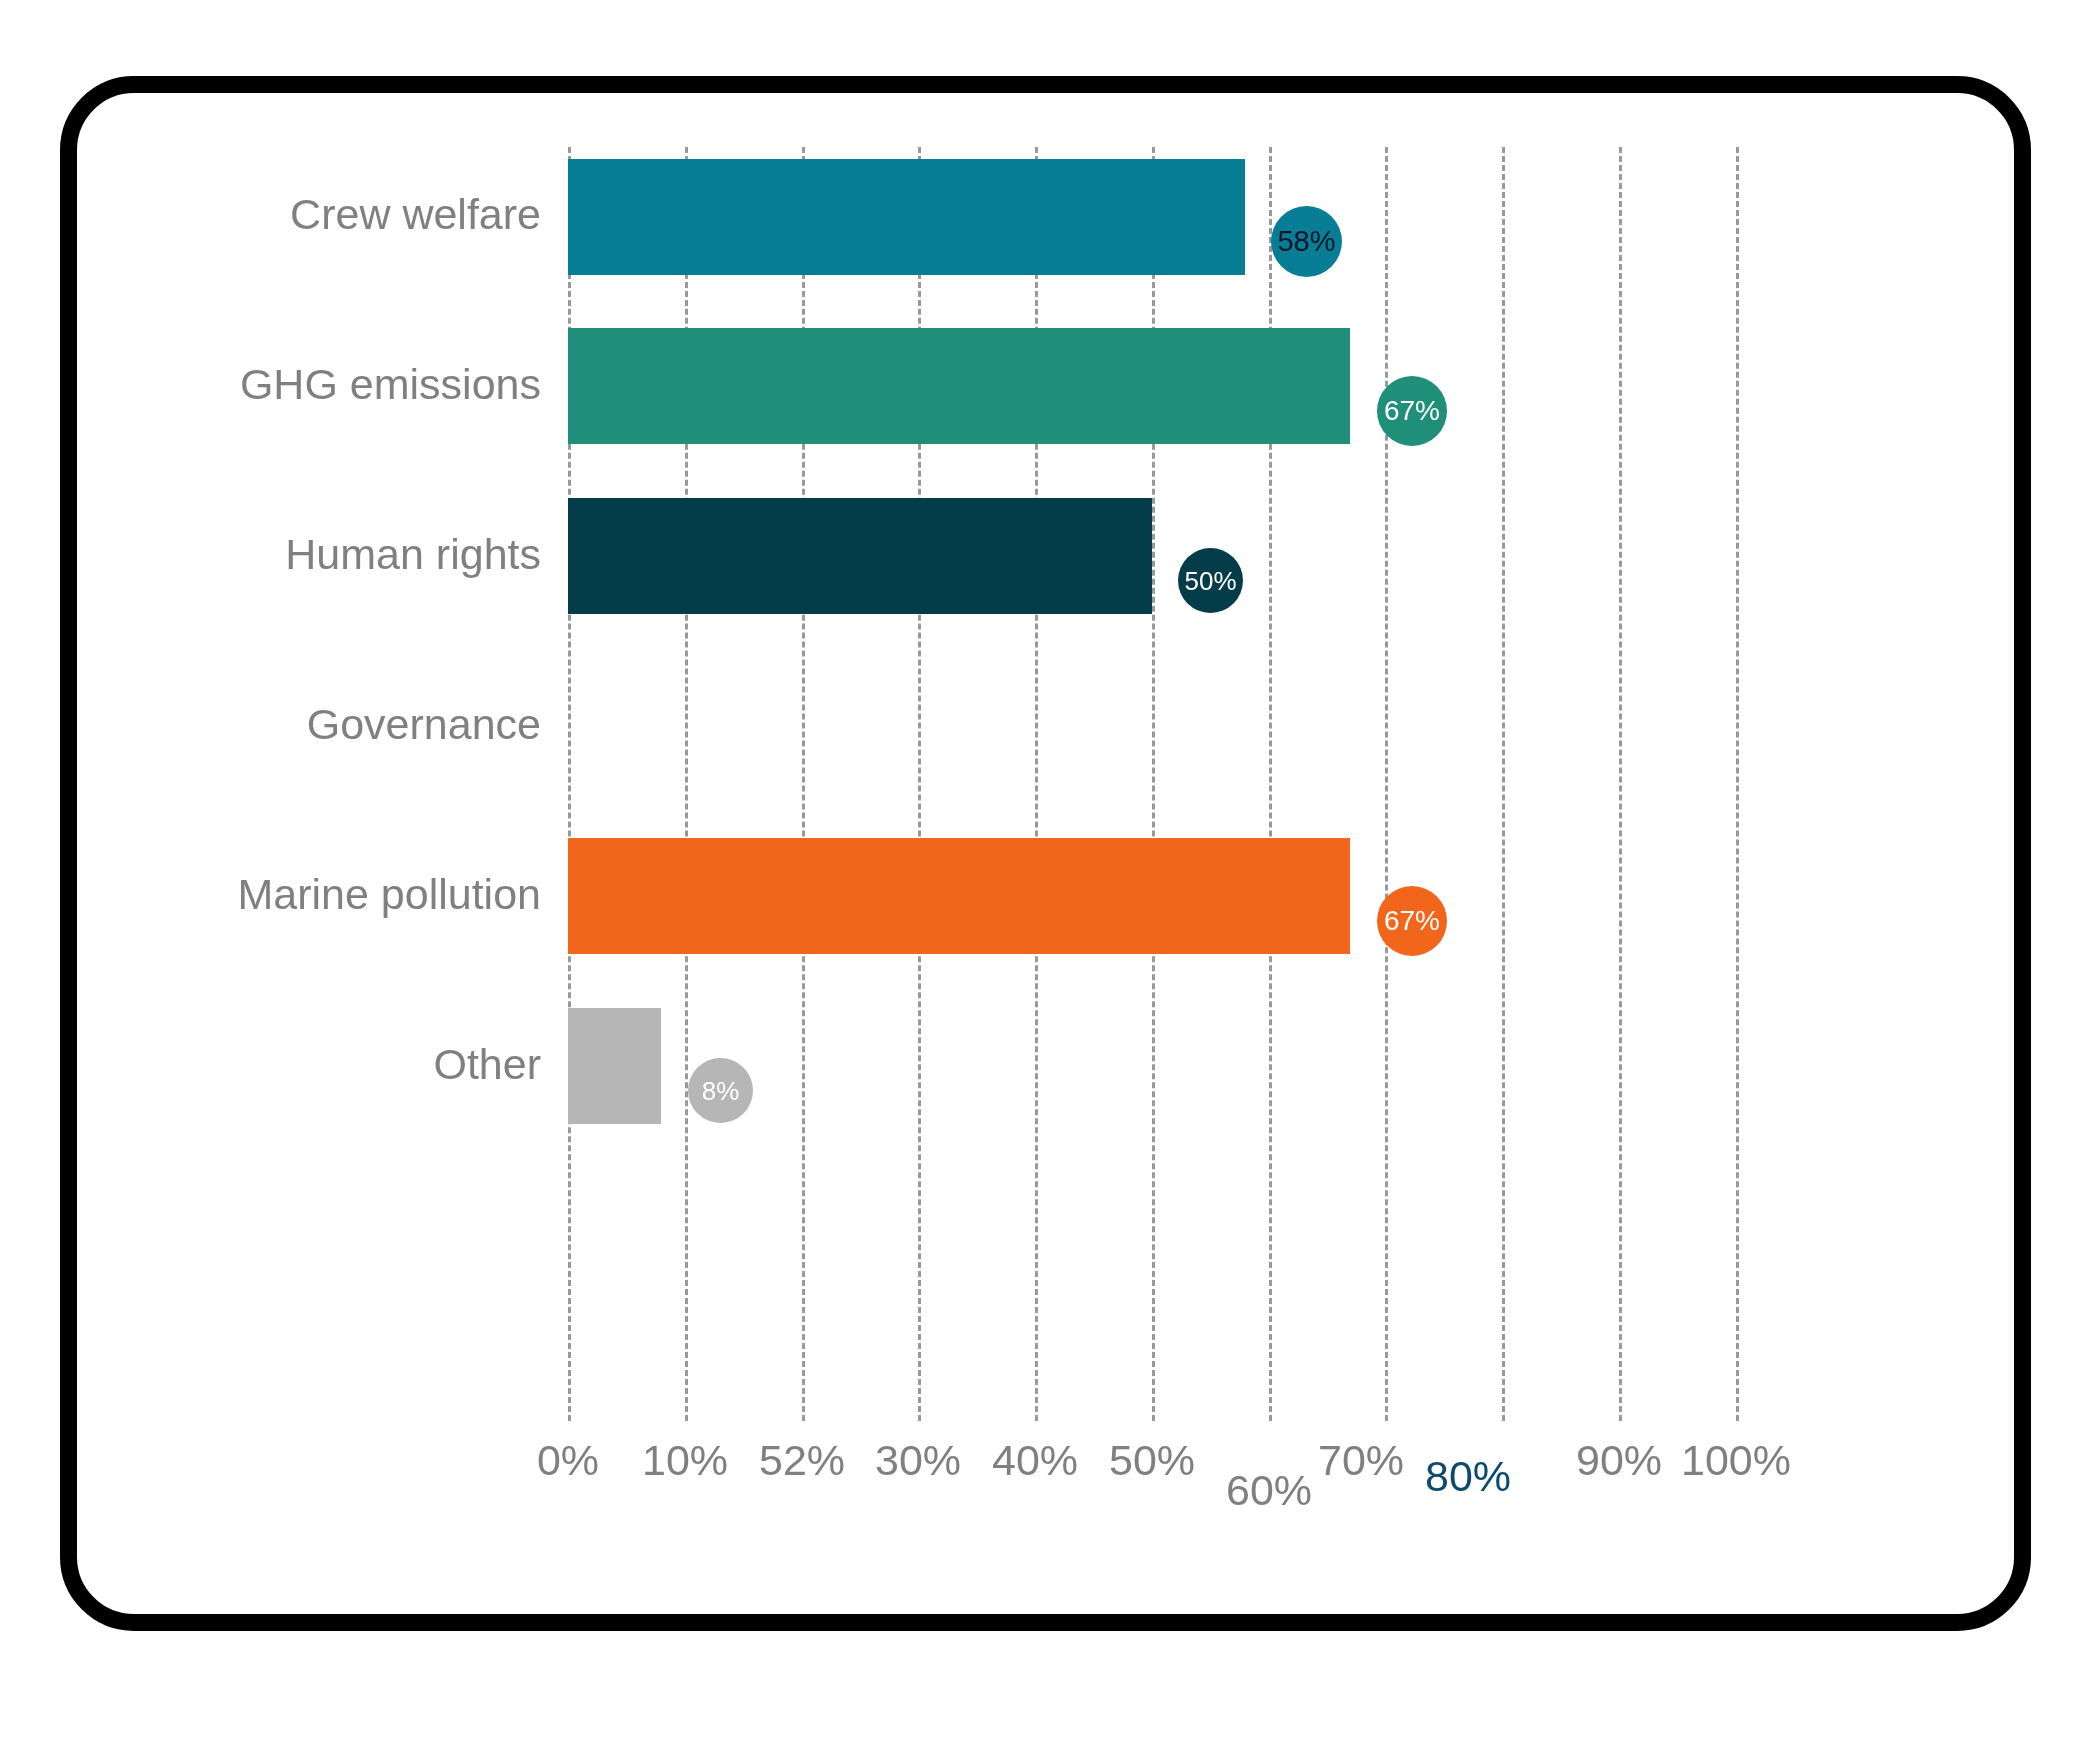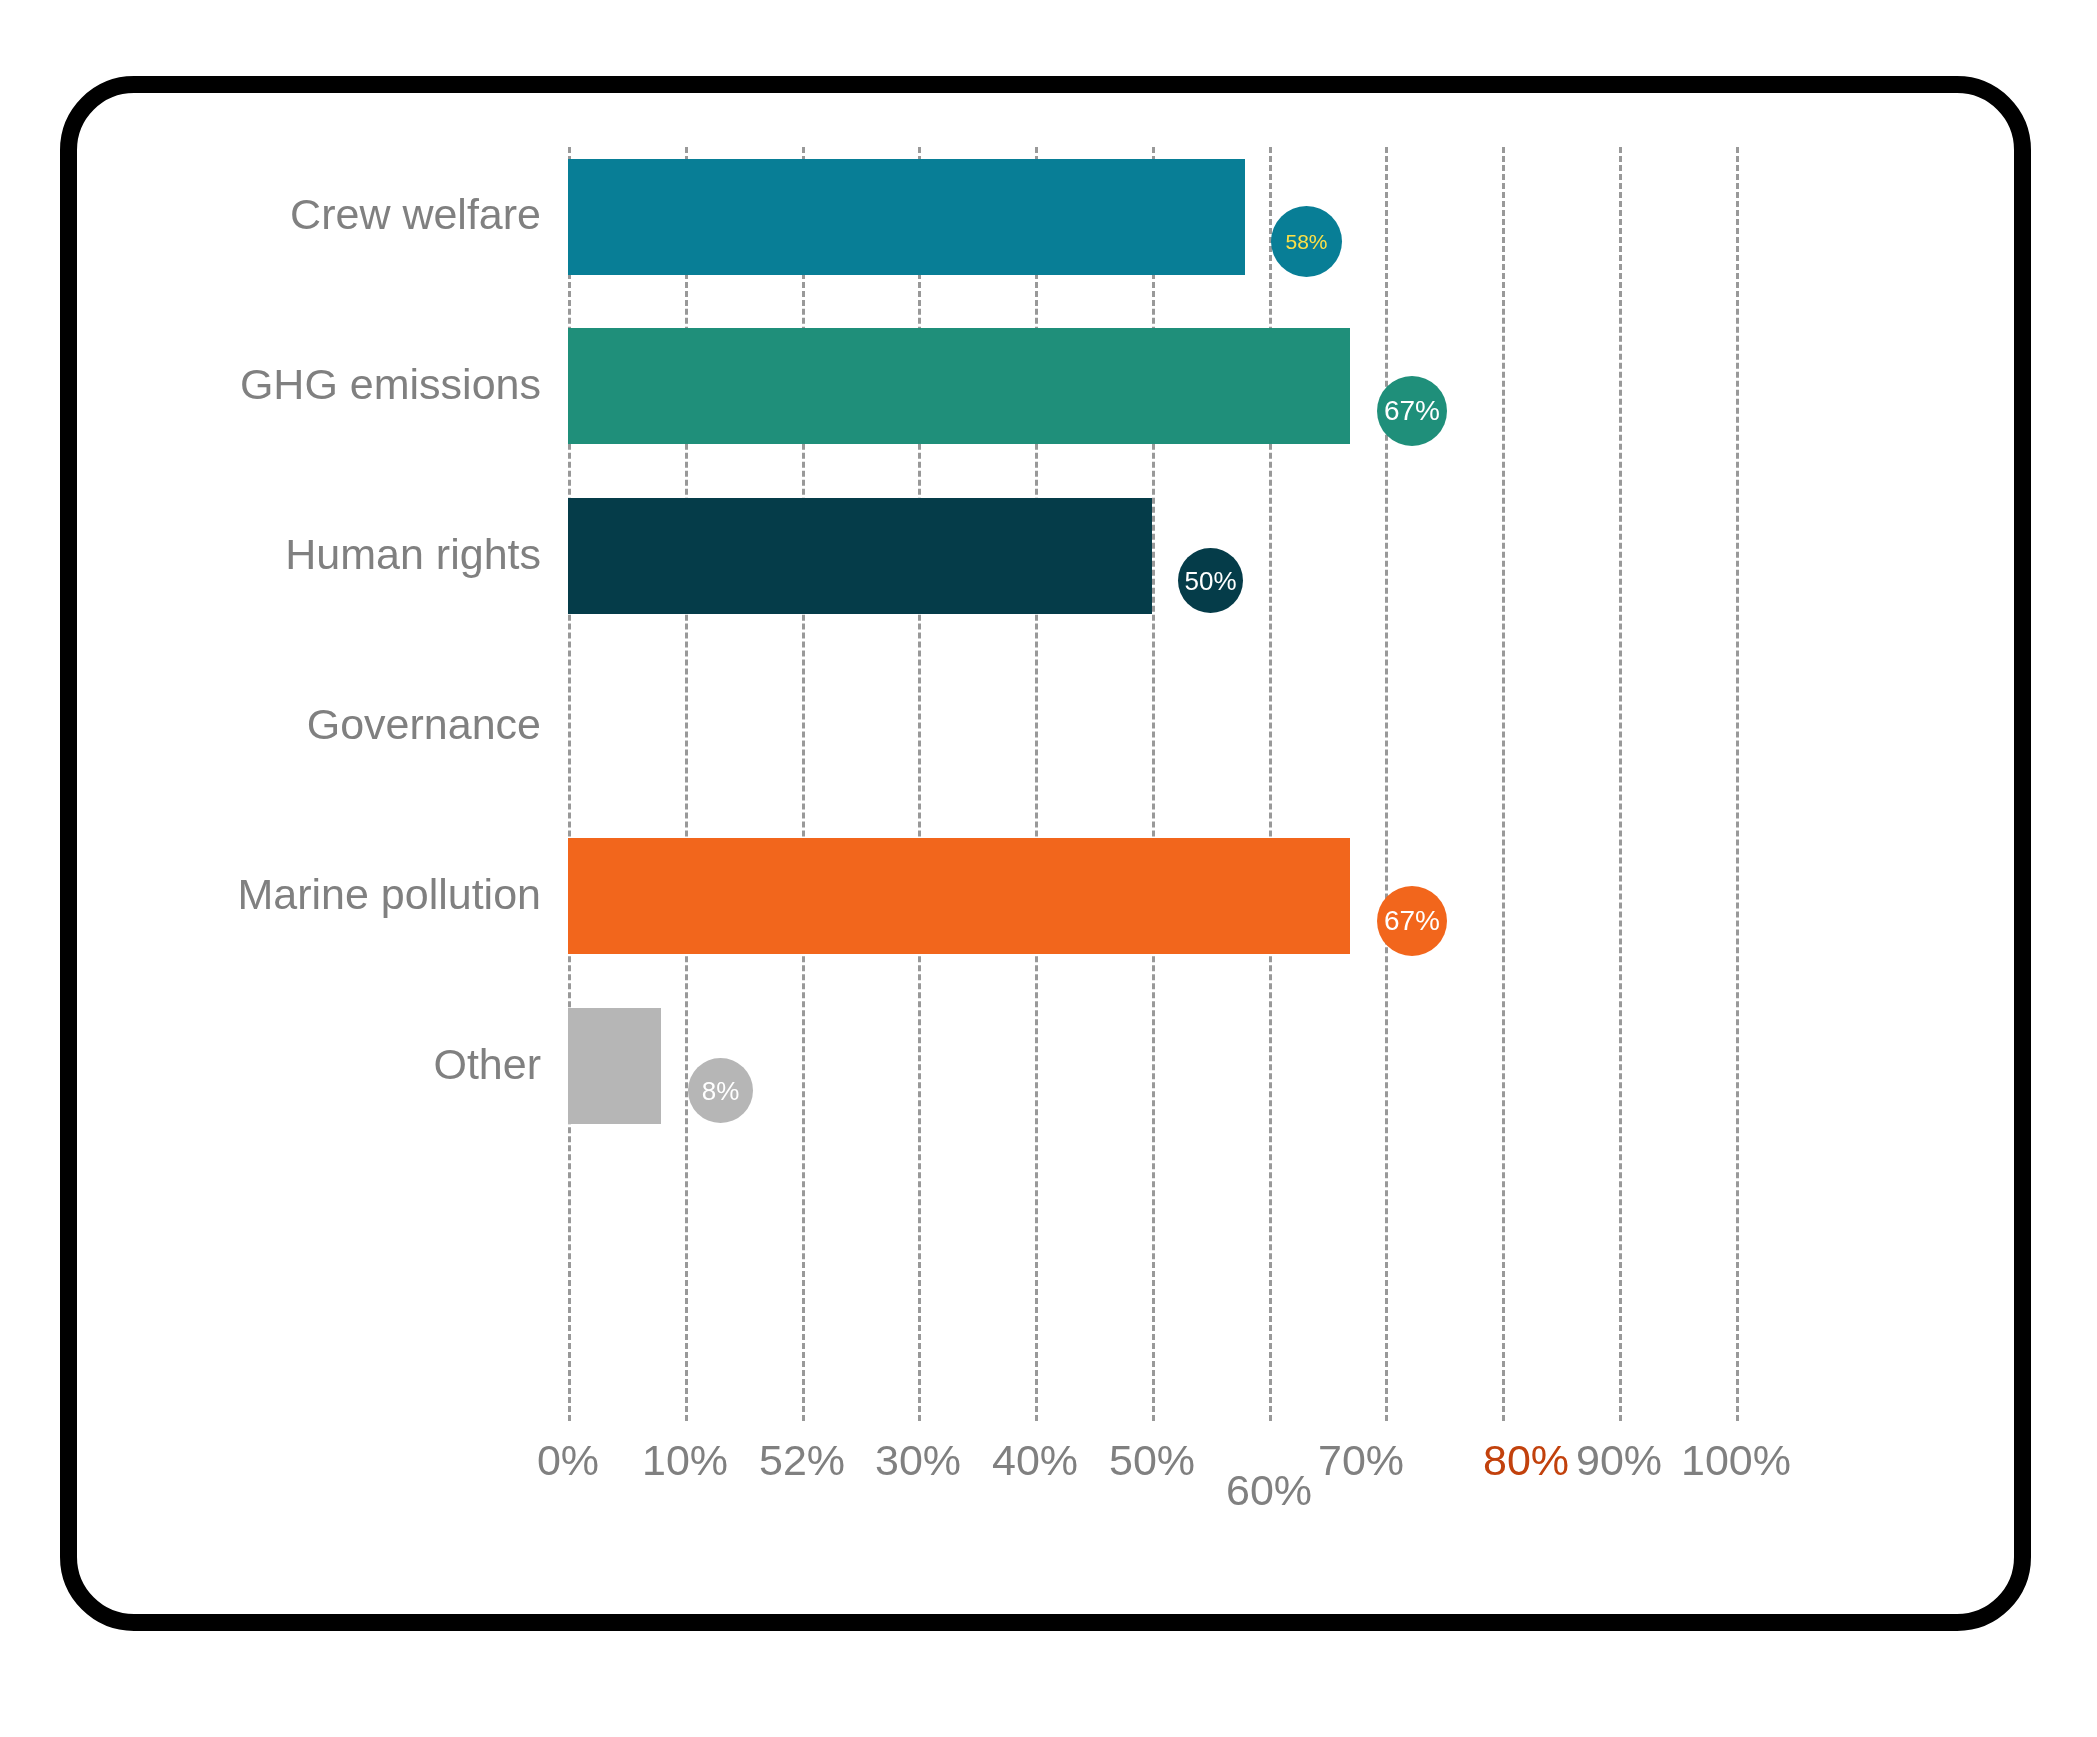--- a/index.html
+++ b/index.html
@@ -149,21 +149,21 @@
           <div class="gridline" style="left: 584px; border-left-color: rgb(153, 153, 153);"></div>
           <div class="gridline" style="left: 701px; border-left-color: rgb(153, 153, 153);"></div>
           <div class="gridline" style="left: 817px; border-left-color: rgb(153, 153, 153);"></div>
           <div class="gridline" style="left: 934px; border-left-color: rgb(153, 153, 153);"></div>
           <div class="gridline" style="left: 1051px; border-left-color: rgb(153, 153, 153);"></div>
           <div class="gridline" style="left: 1168px; border-left-color: rgb(153, 153, 153);"></div>
         </div>
       <div class="bars" id="bars">
           <div class="bar-row" style="top: 11.6px;">
             <div class="bar" style="width: 677px; background: rgb(8, 126, 150);"></div>
-            <div class="bubble" style="width: 71px; height: 71px; left: 703px; top: 47px; background: rgb(8, 126, 150); color: #fde047; font-size: 21px;">58%</div>
+            <div class="bubble" style="width: 71px; height: 71px; left: 703px; top: 47px; background: rgb(8, 126, 150); color: #0f172a; font-size: 29px;">58%</div>
           </div>
           <div class="bar-row" style="top: 181px;">
             <div class="bar" style="width: 782px; background: rgb(31, 143, 122);"></div>
             <div class="bubble" style="width: 70px; height: 70px; left: 809px; top: 48px; background: rgb(31, 143, 122); color: rgb(255, 255, 255); font-size: 28px;">67%</div>
           </div>
           <div class="bar-row" style="top: 351px;">
             <div class="bar" style="width: 584px; background: rgb(5, 60, 73);"></div>
             <div class="bubble" style="width: 65px; height: 65px; left: 610px; top: 50px; background: rgb(5, 60, 73); color: rgb(255, 255, 255); font-size: 26px;">50%</div>
           </div>
           <div class="bar-row" style="top: 691px;">
@@ -188,20 +188,20 @@
 
     <div id="xticks">
         <div class="xtick" style="left: 0px; color: rgb(128, 128, 128);">0%</div>
         <div class="xtick" style="left: 117px; color: rgb(128, 128, 128);">10%</div>
         <div class="xtick" style="left: 234px; color: rgb(128, 128, 128);">52%</div>
         <div class="xtick" style="left: 350px; color: rgb(128, 128, 128);">30%</div>
         <div class="xtick" style="left: 467px; color: rgb(128, 128, 128);">40%</div>
         <div class="xtick" style="left: 584px; color: rgb(128, 128, 128);">50%</div>
         <div class="xtick" style="left: 701px; color: rgb(128, 128, 128); margin-top: 30px;">60%</div>
         <div class="xtick" style="left: 793px; color: rgb(128, 128, 128);">70%</div>
-        <div class="xtick" style="left: 958px; color: #c2410c;">80%</div>
+        <div class="xtick" style="left: 900px; color: #0c4a6e; margin-top: 16px;">80%</div>
         <div class="xtick" style="left: 1051px; color: rgb(128, 128, 128);">90%</div>
         <div class="xtick" style="left: 1168px; color: rgb(128, 128, 128);">100%</div>
       </div>
 
   </div>
 </div>
 
 
 </body></html>

